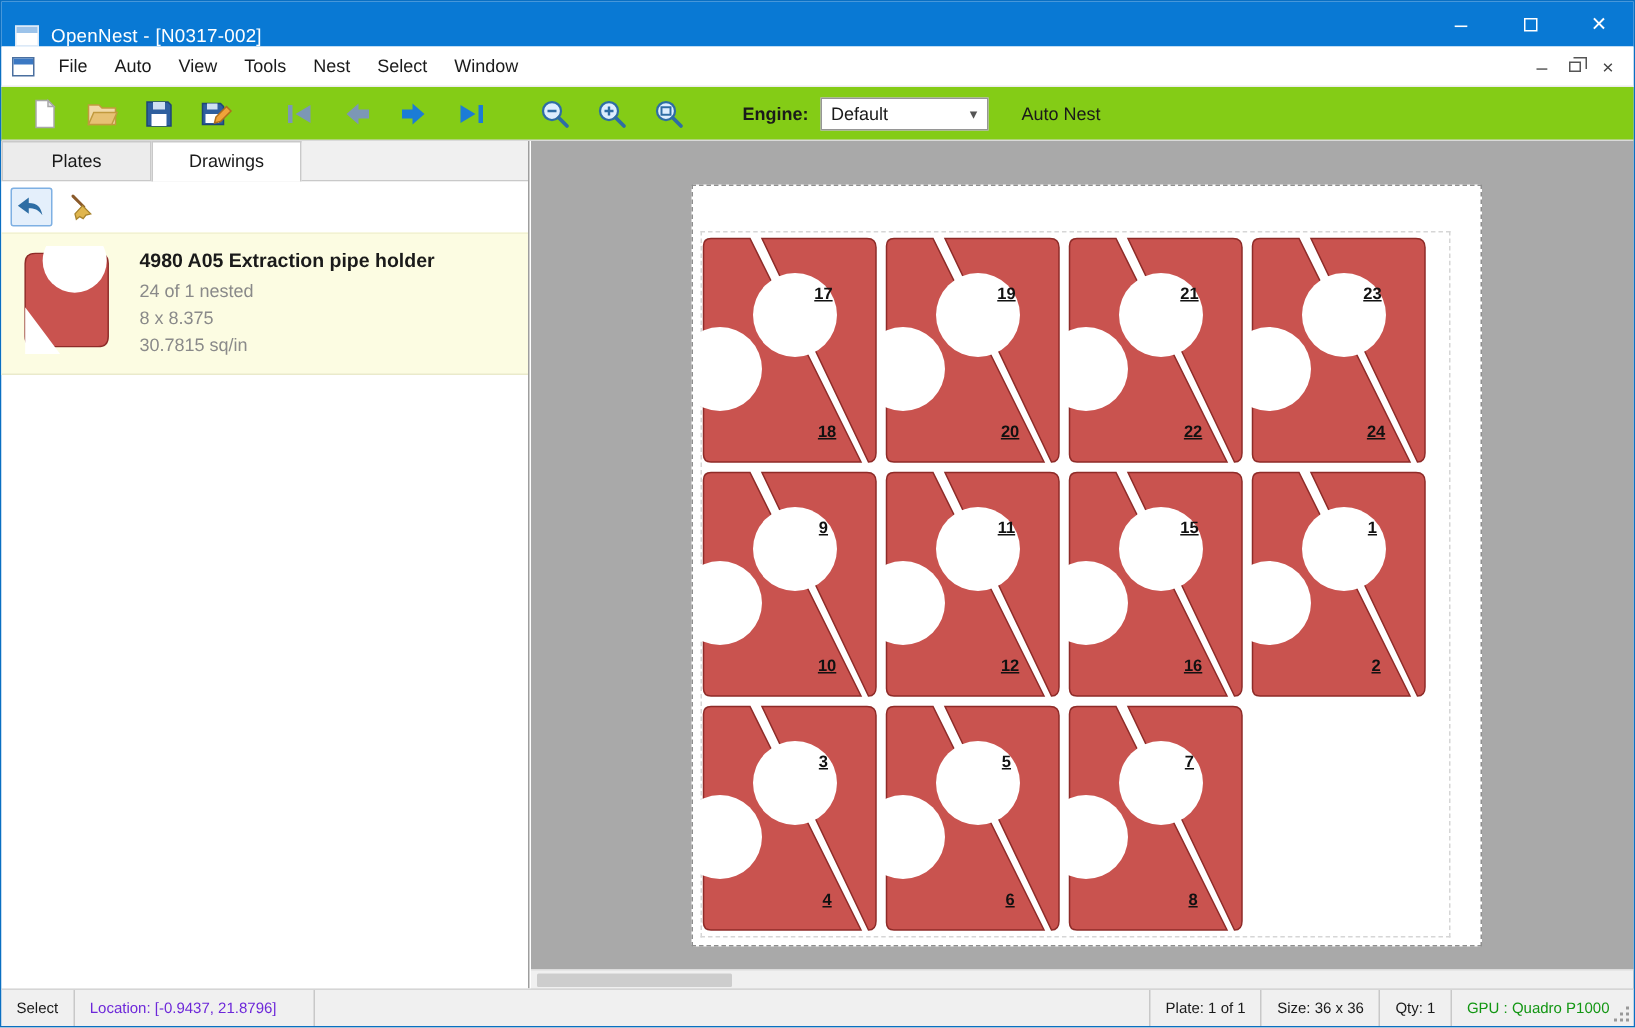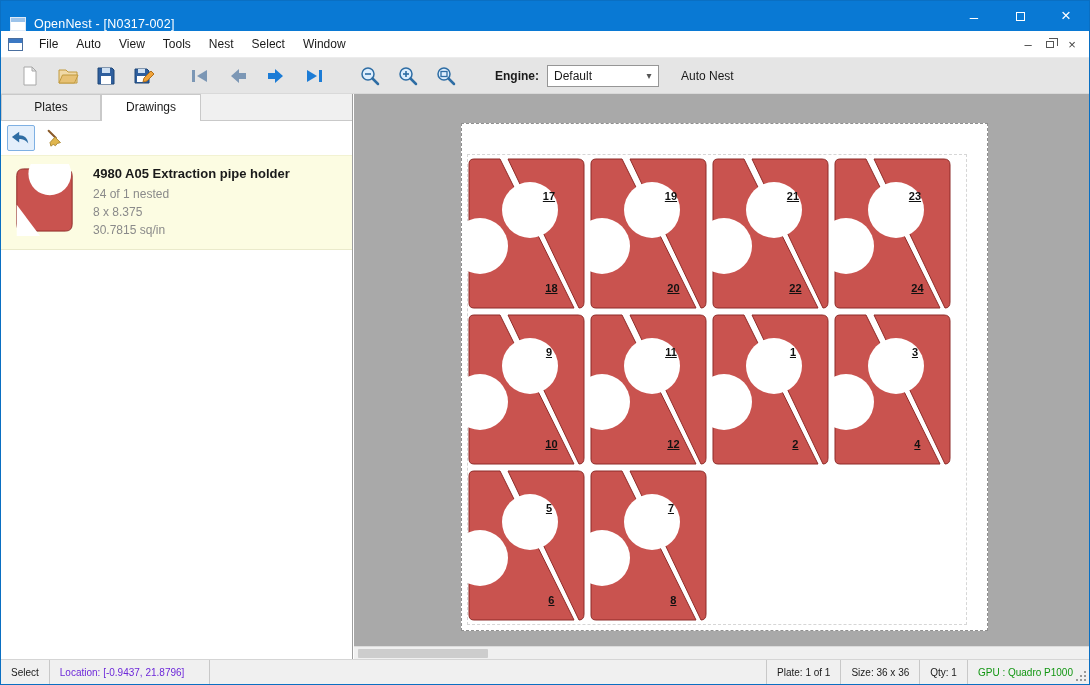--- a/index.html
+++ b/index.html
@@ -19,21 +19,21 @@
   .menubar{position:absolute;top:30px;left:0;right:0;height:27px;background:#fff;display:flex;align-items:center;border-bottom:1px solid #ececec}
   .mdi-icon{width:15px;height:13px;margin:0 7px 0 7px;border:1px solid #4a6f9f;background:#fff;position:relative}
   .mdi-icon::before{content:"";position:absolute;left:0;top:0;right:0;height:4px;background:#3b78c3}
   .menu-item{padding:5px 9px;font-size:12px}
   .mdi-controls{margin-left:auto;display:flex;align-items:center;padding-right:6px}
   .mdi-btn{width:22px;height:20px;display:flex;align-items:center;justify-content:center;color:#444;font-size:13px}
   .restorebox{width:8px;height:7px;border:1px solid #555;position:relative;background:#fff}
   .restorebox::before{content:"";position:absolute;left:2px;top:-4px;width:8px;height:7px;border:1px solid #555;border-bottom:none;border-left:none}
 
   
-  .toolbar{position:absolute;top:57px;left:0;right:0;height:36px;background:#e5e5e5;border-bottom:1px solid #d9d9d9;display:flex;align-items:center;padding-left:14px}
+  .toolbar{position:absolute;top:57px;left:0;right:0;height:36px;background:#84cc16;border-bottom:1px solid #d9d9d9;display:flex;align-items:center;padding-left:14px}
   .tool-btn{width:30px;height:30px;display:flex;align-items:center;justify-content:center;border:1px solid transparent;border-radius:2px;margin-right:8px}
   .tgap{width:18px}
   .engine-label{font-weight:bold;margin:0 8px 0 26px}
   .engine-combo{width:112px;height:22px;border:1px solid #969696;background:#fff;display:flex;align-items:center}
   .engine-combo .val{flex:1;padding-left:6px}
   .engine-combo .arrow{width:18px;text-align:center;color:#555;font-size:10px}
   .autonest{margin-left:16px;padding:4px 6px}
 
   
   .sidebar{position:absolute;left:0;top:93px;width:352px;bottom:25px;background:#fff;border-right:1px solid #9e9e9e;display:flex;flex-direction:column}
@@ -283,20 +283,27 @@
           <span class="pnum t">9</span>
           <span class="pnum b">10</span>
         </div>
         <div class="block">
           <svg width="122" height="156" viewBox="0 0 122 156">
               <use href="#pair"></use>
             </svg>
           <span class="pnum t">11</span>
           <span class="pnum b">12</span>
         </div>
+        <div class="block">
+          <svg width="122" height="156" viewBox="0 0 122 156">
+              <use href="#pair"></use>
+            </svg>
+          <span class="pnum t">15</span>
+          <span class="pnum b">16</span>
+        </div>
 
         <div class="block">
           <svg width="122" height="156" viewBox="0 0 122 156">
               <use href="#pair"></use>
             </svg>
           <span class="pnum t">1</span>
           <span class="pnum b">2</span>
         </div>
         <div class="block">
           <svg width="122" height="156" viewBox="0 0 122 156">

